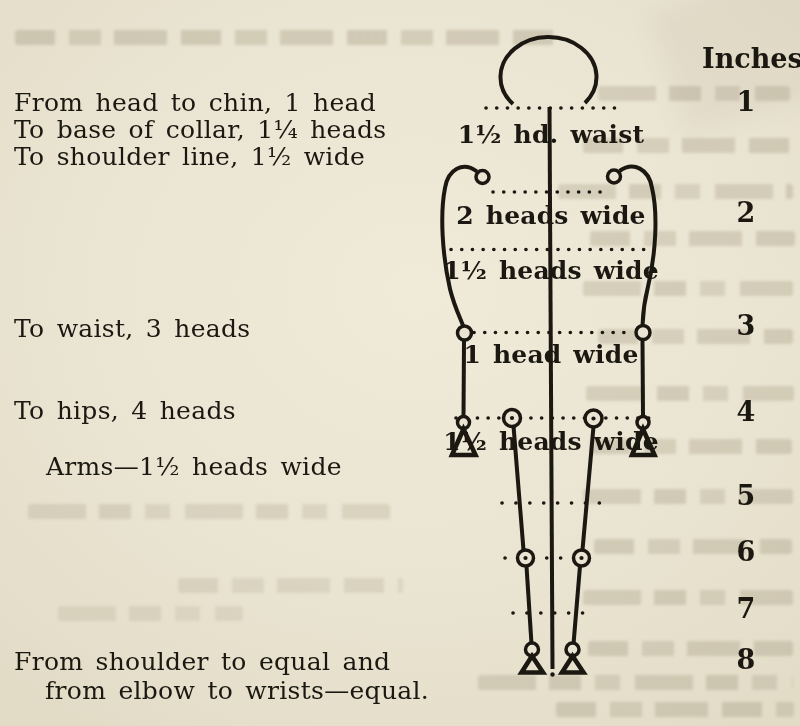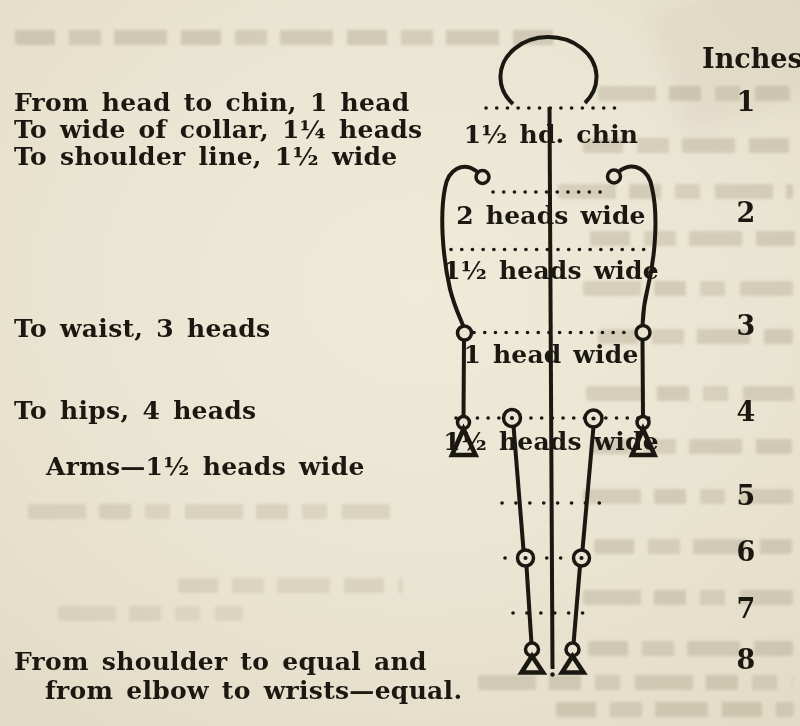--- a/index.html
+++ b/index.html
@@ -30,21 +30,21 @@
   svg.fig{position:absolute;left:0;top:0;}
   .dl {fill:none;stroke:#1b1812;stroke-width:3.6;stroke-linecap:round;stroke-dasharray:0.1 10.6;}
   .dl2{fill:none;stroke:#1b1812;stroke-width:3.6;stroke-linecap:round;stroke-dasharray:0.1 13.8;}
   .sl {fill:none;stroke:#1b1812;stroke-width:4;}
   .cr {fill:#eae4d2;stroke:#1b1812;stroke-width:3.5;}
   .tri{fill:none;stroke:#1b1812;stroke-width:4.6;stroke-linejoin:miter;}
   .dot{fill:#1b1812;stroke:none;}
 
   .meas{
     position:absolute;left:14px;white-space:nowrap;
-    font-weight:700;font-size:25px;line-height:1.05;
+    font-weight:400;font-size:25px;line-height:1.05;
     letter-spacing:.3px;word-spacing:4px;
   }
   .figlab{
     position:absolute;left:420px;width:262px;text-align:center;white-space:nowrap;
     font-weight:700;font-size:25px;line-height:1.05;letter-spacing:.2px;word-spacing:3px;
   }
   .tick{
     position:absolute;left:724px;width:44px;text-align:center;
     font-weight:700;font-size:27px;line-height:1;
   }
@@ -131,29 +131,29 @@
 
     <g>
       <polygon class="tri" points="463.5,429 452,455 475.5,455"></polygon>
       <polygon class="tri" points="643,429 632,455 654.5,455"></polygon>
       <polygon class="tri" points="532,656 521.5,672.5 543,672.5"></polygon>
       <polygon class="tri" points="572.5,656 562,672.5 583.5,672.5"></polygon>
     </g>
   </svg>
 
   <div class="meas" style="top:90px">From head to chin, 1 head</div>
-  <div class="meas" style="top:117px">To wide of collar, 1¼ heads</div>
+  <div class="meas" style="top:117px">To base of collar, 1¼ heads</div>
   <div class="meas" style="top:144px">To shoulder line, 1½ wide</div>
   <div class="meas" style="top:316px">To waist, 3 heads</div>
   <div class="meas" style="top:398px">To hips, 4 heads</div>
   <div class="meas" style="top:454px;left:46px">Arms—1½ heads wide</div>
   <div class="meas" style="top:649px">From shoulder to equal and</div>
   <div class="meas" style="top:678px;left:45px">from elbow to wrists—equal.</div>
 
-  <div class="figlab" style="top:122px">1½ hd. chin</div>
+  <div class="figlab" style="top:122px">1½ hd. waist</div>
   <div class="figlab" style="top:203px">2 heads wide</div>
   <div class="figlab" style="top:258px">1½ heads wide</div>
   <div class="figlab" style="top:342px">1 head wide</div>
   <div class="figlab" style="top:429px">1½ heads wide</div>
 
   <div class="scale-title" style="top:45px">Inches</div>
   <div class="tick" style="top:88px">1</div>
   <div class="tick" style="top:199px">2</div>
   <div class="tick" style="top:312px">3</div>
   <div class="tick" style="top:398px">4</div>

